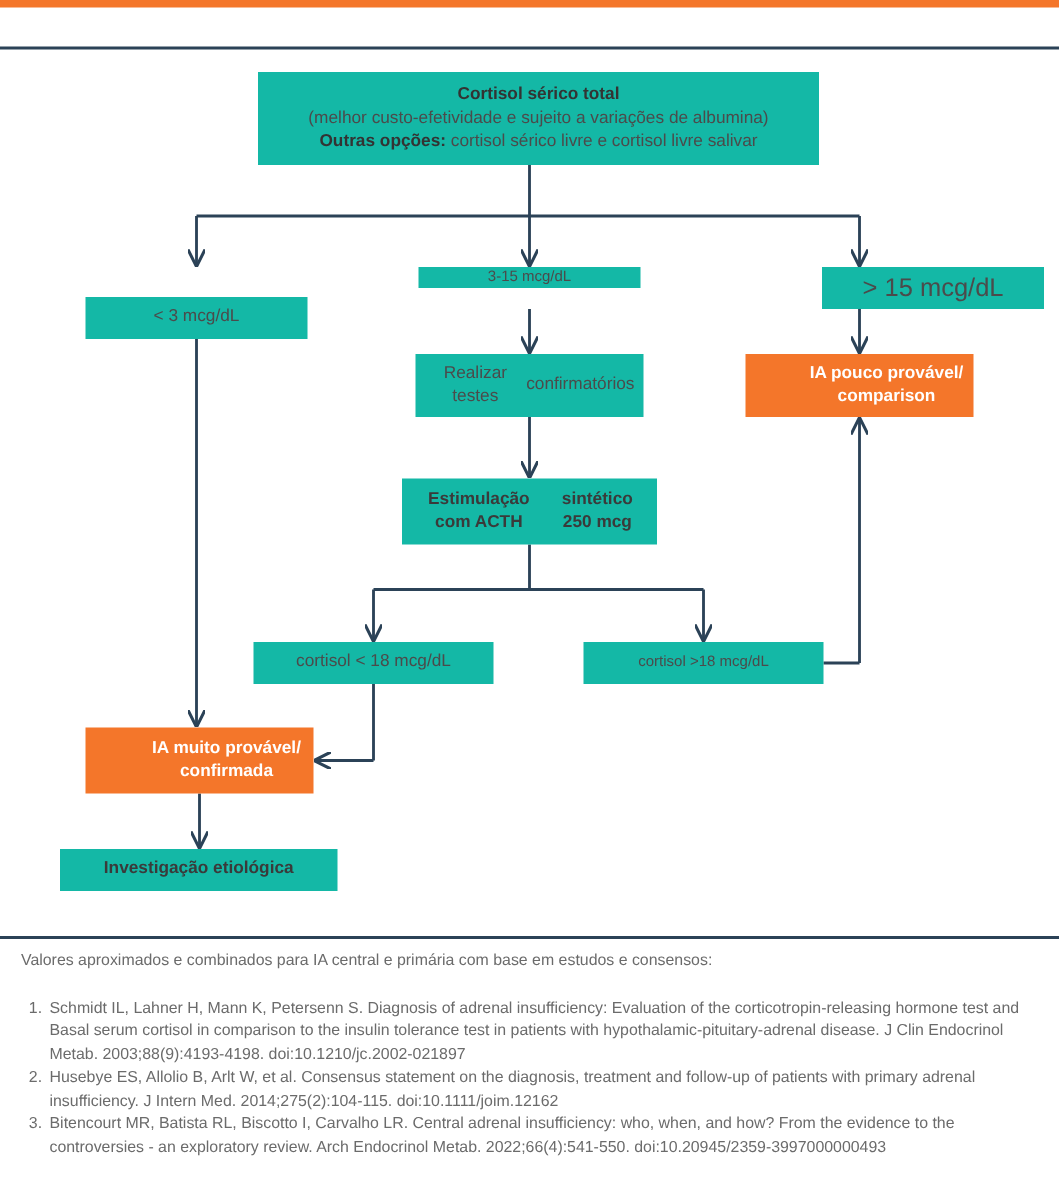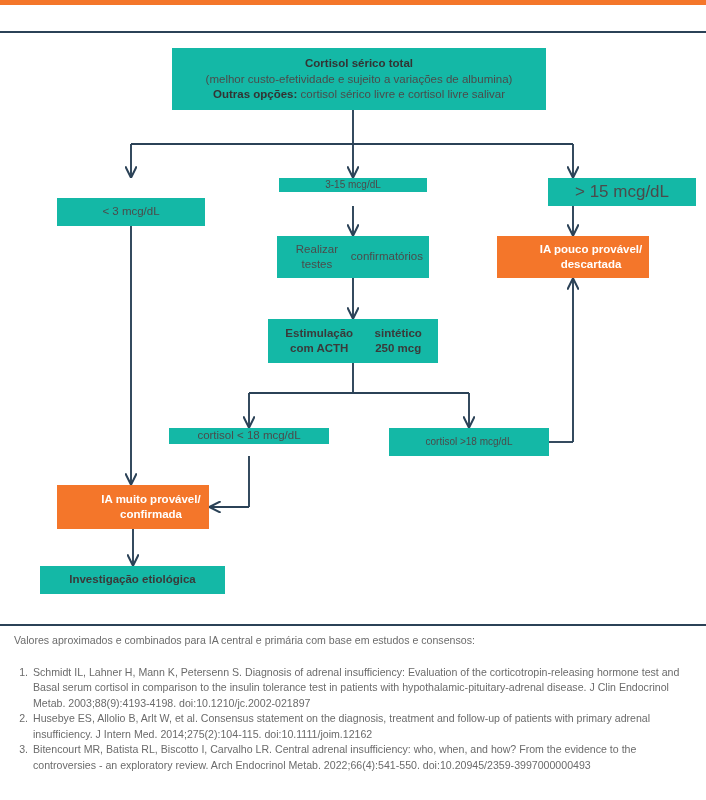--- a/index.html
+++ b/index.html
@@ -65,21 +65,21 @@
 
   .box-lt  { left: 57px;  top: 178px; width: 148px; height: 28px; font-size: 11.5px; margin-top: 20px; }
   .box-mid { left: 279px; top: 178px; width: 148px; height: 14px; font-size: 10px; }
   .box-rt  { left: 500px; top: 178px; width: 148px; height: 28px; font-size: 17px; margin-left: 48px; }
 
   .box-realizar { left: 277px; top: 236px; width: 152px; height: 42px; font-size: 11.5px; flex-direction: row; }
   .box-acth     { left: 268px; top: 319px; width: 170px; height: 44px; font-size: 11.5px; flex-direction: row; }
 
   .box-ia-pouco { left: 497px; top: 236px; width: 152px; height: 42px; font-size: 11.5px; flex-direction: column; }
 
-  .box-c18lo { left: 169px; top: 428px; width: 160px; height: 16px; font-size: 11.5px; }
+  .box-c18lo { left: 169px; top: 428px; width: 160px; height: 28px; font-size: 11.5px; }
   .box-c18hi { left: 389px; top: 428px; width: 160px; height: 28px; font-size: 10px; }
 
   .box-ia-muito { left: 57px; top: 485px; width: 152px; height: 44px; font-size: 11.5px; flex-direction: column; }
   .box-invest   { left: 40px; top: 566px; width: 185px; height: 28px; font-size: 11.5px; }
 
   
   #connectors {
     position: absolute;
     left: 0; top: 0;
     width: 706px; height: 800px;
@@ -172,21 +172,21 @@
     <div>confirmatórios</div>
   </div>
 
   <div class="fbox peach bold box-acth">
     <div>Estimulação com ACTH</div>
     <div>sintético 250 mcg</div>
   </div>
 
   <div class="fbox orange box-ia-pouco">
     <div>IA pouco provável/</div>
-    <div>descartada</div>
+    <div>comparison</div>
   </div>
 
   <div class="fbox peach box-c18lo">cortisol &lt; 18 mcg/dL</div>
   <div class="fbox peach box-c18hi">cortisol &gt;18 mcg/dL</div>
 
   <div class="fbox orange box-ia-muito">
     <div>IA muito provável/</div>
     <div>confirmada</div>
   </div>
 

